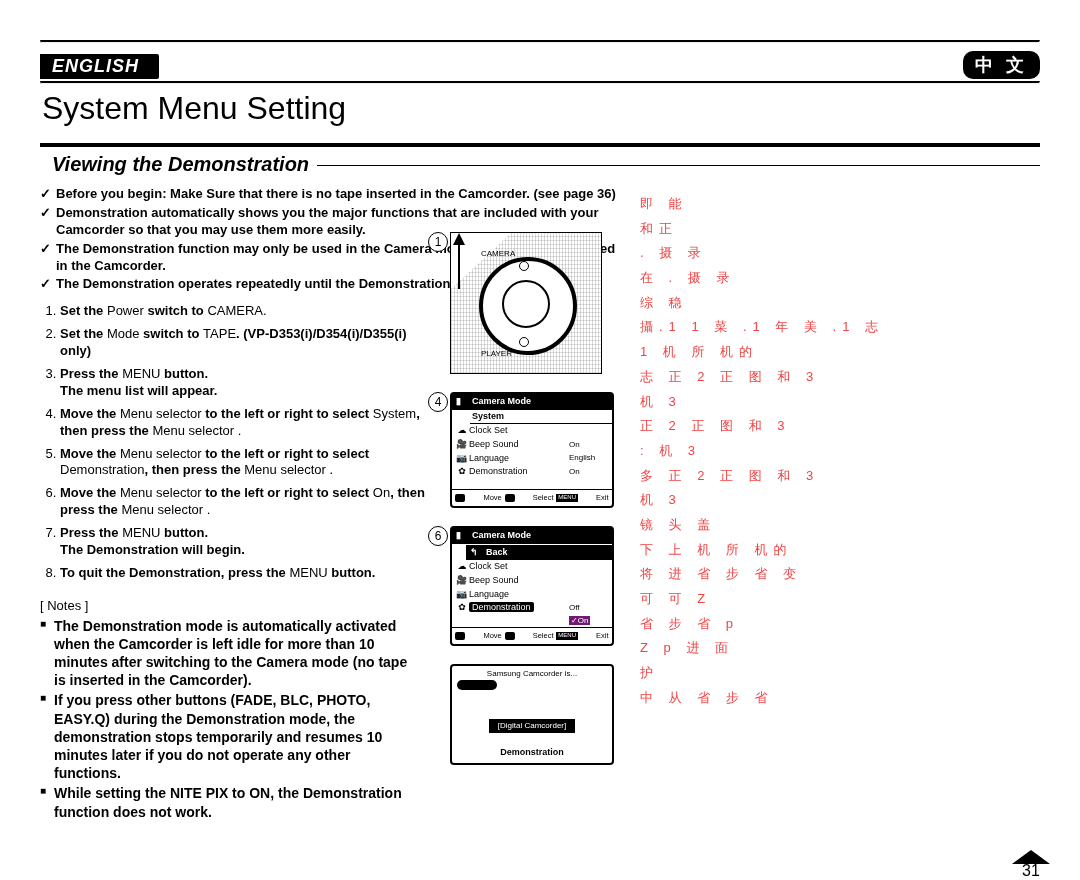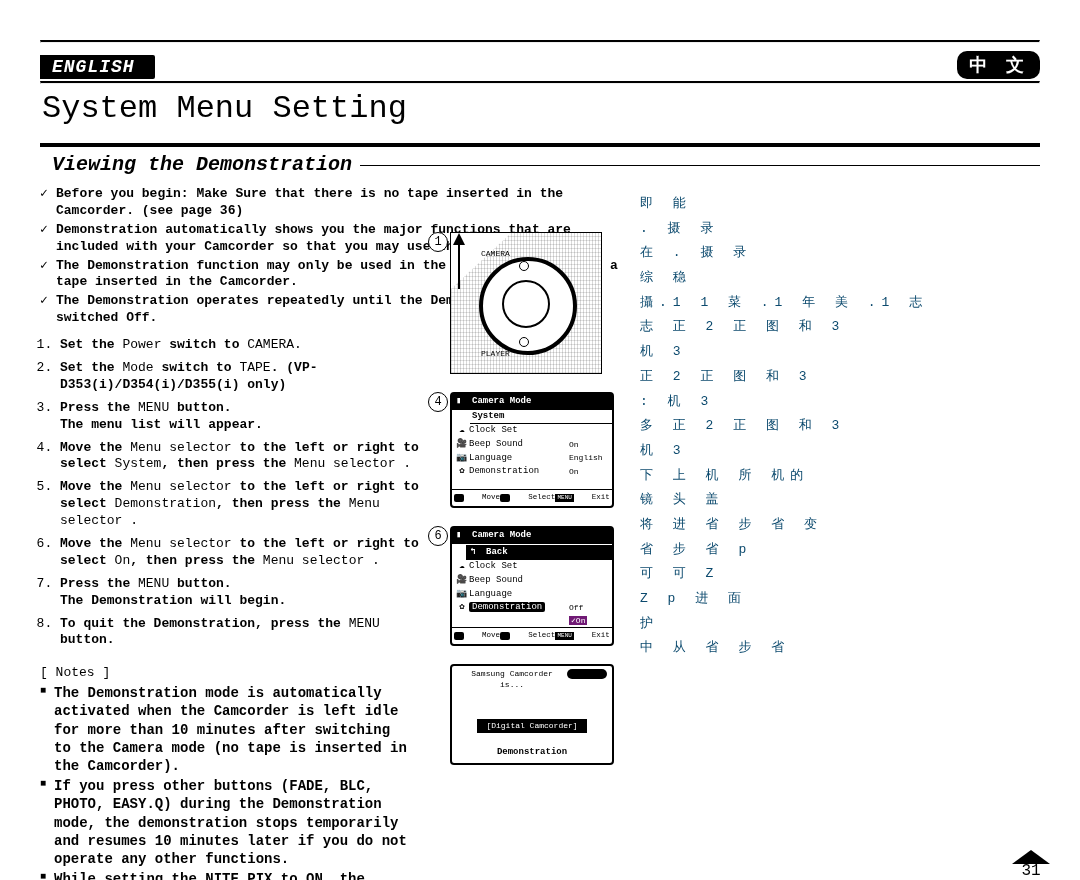--- a/index.html
+++ b/index.html
@@ -8,21 +8,20 @@
     background: #fff;
     font-family: Arial, Helvetica, sans-serif;
     color: #000;
   }
   .page {
     width: 1080px;
     height: 880px;
     position: relative;
     box-sizing: border-box;
     padding: 40px 40px 0 40px;
-    font-family: Liberation Mono, monospace;
   }
   .rule {
     border-top: 2px solid #000;
     margin: 0;
   }
   .header-row {
     display: flex;
     justify-content: space-between;
     align-items: flex-end;
     margin-top: 8px;
@@ -85,21 +84,21 @@
     line-height: 1.3;
     position: relative;
   }
   .col-right {
     flex: 1;
     font-size: 13px;
     line-height: 1.9;
     padding-top: 10px;
   }
   .col-right .cn-line {
-    color: #0c4a6e;
+    color: #ef4444;
     letter-spacing: 6px;
     white-space: nowrap;
   }
   ul.check {
     list-style: none;
     padding: 0;
     margin: 4px 0 8px 0;
   }
   ul.check > li {
     position: relative;
@@ -299,23 +298,24 @@
   .splash {
     width: 160px;
     border: 2px solid #000;
     border-radius: 4px;
     background: #fff;
     font-size: 9px;
     padding-bottom: 4px;
     text-align: center;
   }
   .splash .s-top {
-    display: flex; justify-content: flex-start;
+    display: flex; justify-content: space-between;
     padding: 3px 5px;
     font-size: 8px;
+    flex-direction: column;
   }
   .splash .brand {
     width: 40px; height: 10px;
     background: #000;
     border-radius: 5px;
   }
   .splash .s-mid {
     height: 26px;
   }
   .splash .s-btn {
@@ -517,37 +517,39 @@
             <div class="s-label">Demonstration</div>
           </div>
         </div>
 
       </div>
 
     </div>
 
     <div class="col-right">
       <div class="cn-line">                                                              即 能</div>
+      <div class="cn-line">和正</div>
       <div class="cn-line">                         .        摄 录</div>
       <div class="cn-line">                                  在                .         摄 录</div>
       <div class="cn-line">                         综       稳</div>
       <div class="cn-line"></div>
       <div class="cn-line">                         攝.1 1 菜    .1 年 美    .1    志</div>
+      <div class="cn-line">1  机           所               机的</div>
       <div class="cn-line">志   正 2       正    图 和        3</div>
       <div class="cn-line">                                             机           3</div>
       <div class="cn-line">     正 2       正    图 和        3</div>
       <div class="cn-line">                           :                 机           3</div>
       <div class="cn-line">多   正 2       正    图 和        3</div>
       <div class="cn-line">                         机        3</div>
       <div class="cn-line"></div>
+      <div class="cn-line">镜 头 盖</div>
       <div class="cn-line">下         上              机        所               机的</div>
-      <div class="cn-line">镜 头 盖</div>
       <div class="cn-line">                将                进              省 步 省                    变</div>
+      <div class="cn-line">     可  可                                                                   Z</div>
       <div class="cn-line">                         省 步 省                   p</div>
-      <div class="cn-line">     可  可                                                                   Z</div>
       <div class="cn-line">     Z                        p                进        面</div>
       <div class="cn-line">     护</div>
       <div class="cn-line">                中    从                                         省 步 省</div>
     </div>
 
   </div>
 
   <div class="pagenum">
     <div class="tri"></div>
     <div class="pn">31</div>

